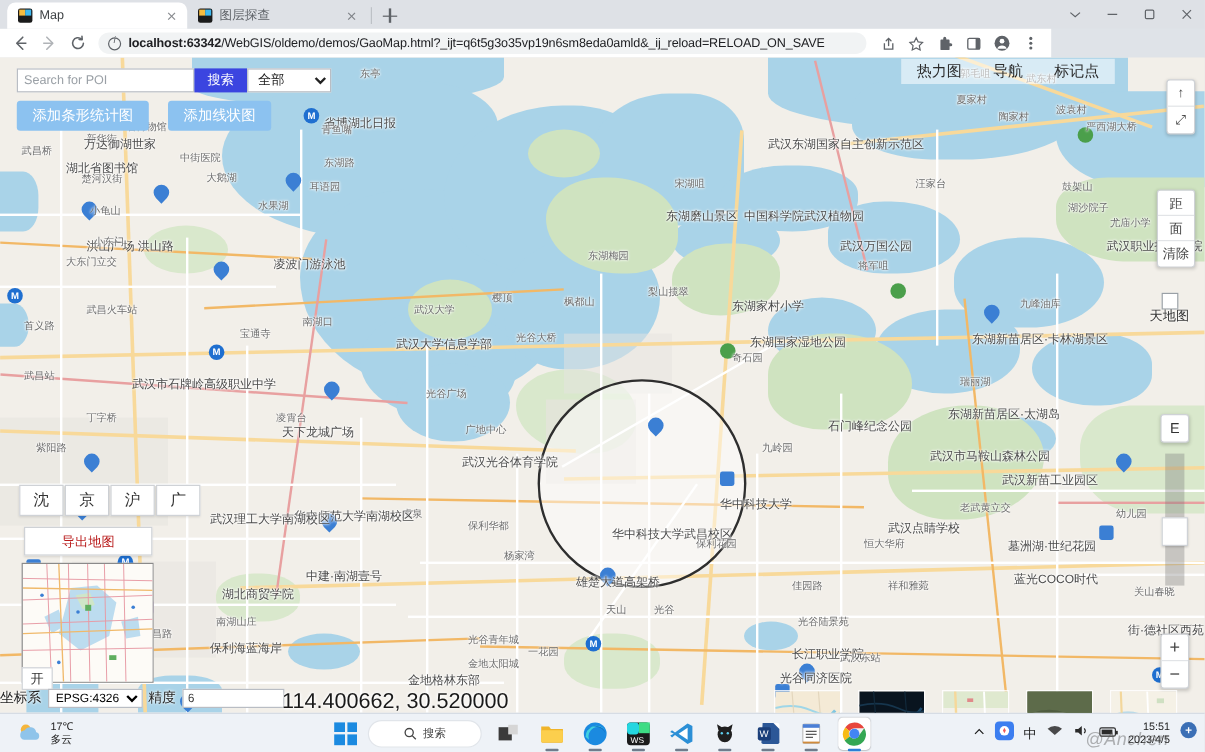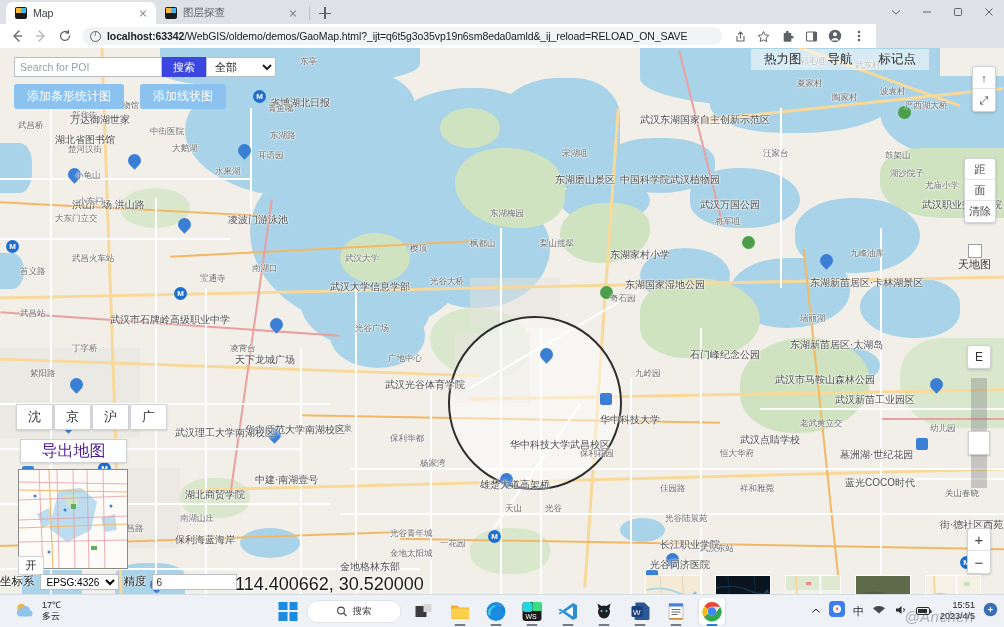--- a/index.html
+++ b/index.html
@@ -255,21 +255,21 @@
   .city-btn {
     width: 37px; height: 26px; background: #fff; border: 1px solid #cfd2d6;
     display: flex; align-items: center; justify-content: center;
     font-size: 13px; color: #333; cursor: pointer;
     box-shadow: 0 1px 2px rgba(0,0,0,.12);
   }
   .export-btn {
     position: absolute; left: 20px; top: 391px; z-index: 40;
     width: 107px; height: 24px; background: #fff; border: 1px solid #cfd2d6;
     display: flex; align-items: center; justify-content: center;
-    font-size: 16px; color: #4c1d95; cursor: pointer;
+    font-size: 11px; color: #b91c1c; cursor: pointer;
     box-shadow: 0 1px 2px rgba(0,0,0,.12);
   }
   .overview-map {
     position: absolute; left: 18px; top: 421px; z-index: 39;
     width: 110px; height: 100px; background: #fdfcfa;
     border: 1px solid #8a8a8a; overflow: hidden;
   }
   .ov-open {
     position: absolute; left: 18px; top: 508px; z-index: 41;
     width: 26px; height: 19px; background: #fff; border: 1px solid #cfd2d6;
@@ -620,21 +620,21 @@
           <div class="maplbl" style="left: 490px; top: 160px;">东湖梅园</div>
           <div class="maplbl" style="left: 715px; top: 168px;">将军咀</div>
           <div class="maplbl" style="left: 78px; top: 148px;">小东门</div>
           <div class="maplbl" style="left: 55px; top: 165px;">大东门立交</div>
           <div class="maplbl big" style="left: 228px; top: 165px;">凌波门游泳池</div>
           <div class="maplbl big" style="left: 922px; top: 150px;">武汉职业技术学院</div>
           <div class="maplbl" style="left: 540px; top: 190px;">梨山揽翠</div>
           <div class="maplbl" style="left: 72px; top: 205px;">武昌火车站</div>
           <div class="maplbl" style="left: 345px; top: 205px;">武汉大学</div>
           <div class="maplbl" style="left: 410px; top: 195px;">樱顶</div>
-          <div class="maplbl" style="left: 470px; top: 190px;">枫都山</div>
+          <div class="maplbl" style="left: 470px; top: 198px;">枫都山</div>
           <div class="maplbl big" style="left: 610px; top: 200px;">东湖家村小学</div>
           <div class="maplbl" style="left: 850px; top: 200px;">九峰油库</div>
           <div class="maplbl" style="left: 20px; top: 218px;">首义路</div>
           <div class="maplbl" style="left: 200px; top: 225px;">宝通寺</div>
           <div class="maplbl" style="left: 252px; top: 215px;">南湖口</div>
           <div class="maplbl big" style="left: 330px; top: 232px;">武汉大学信息学部</div>
           <div class="maplbl" style="left: 430px; top: 228px;">光谷大桥</div>
           <div class="maplbl big" style="left: 625px; top: 230px;">东湖国家湿地公园</div>
           <div class="maplbl big" style="left: 810px; top: 228px;">东湖新苗居区·卡林湖景区</div>
           <div class="maplbl" style="left: 20px; top: 260px;">武昌站</div>

